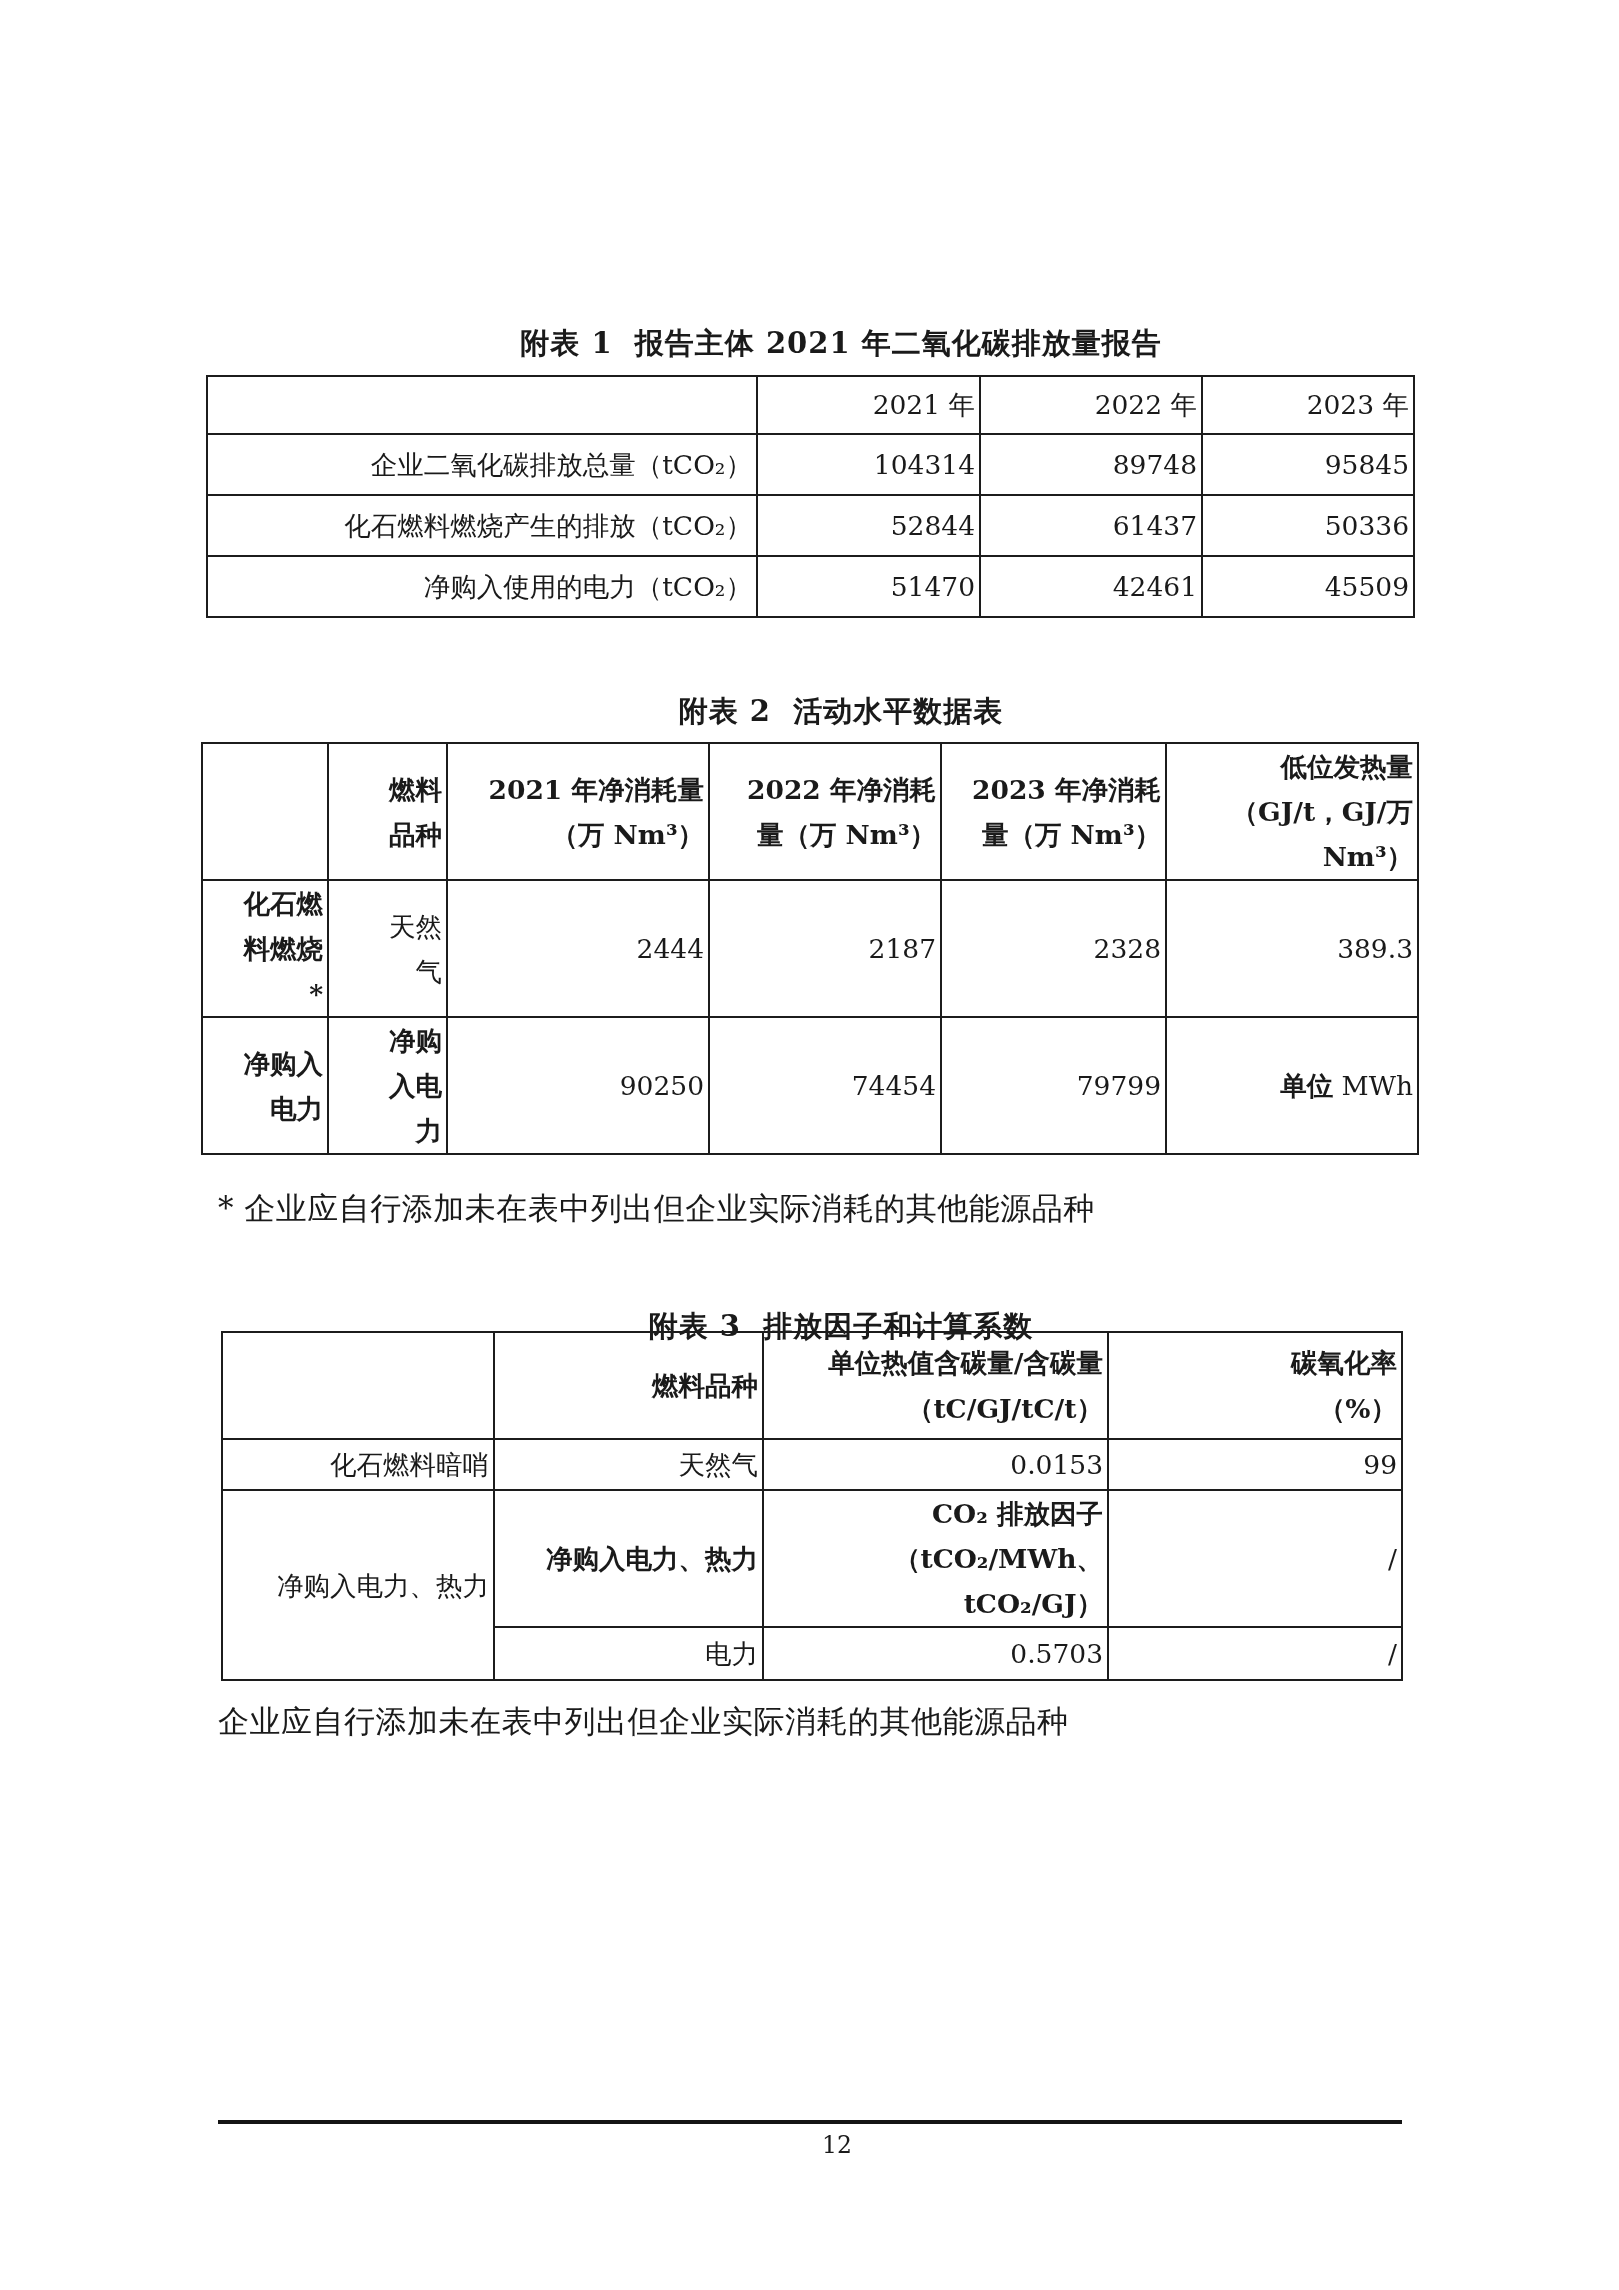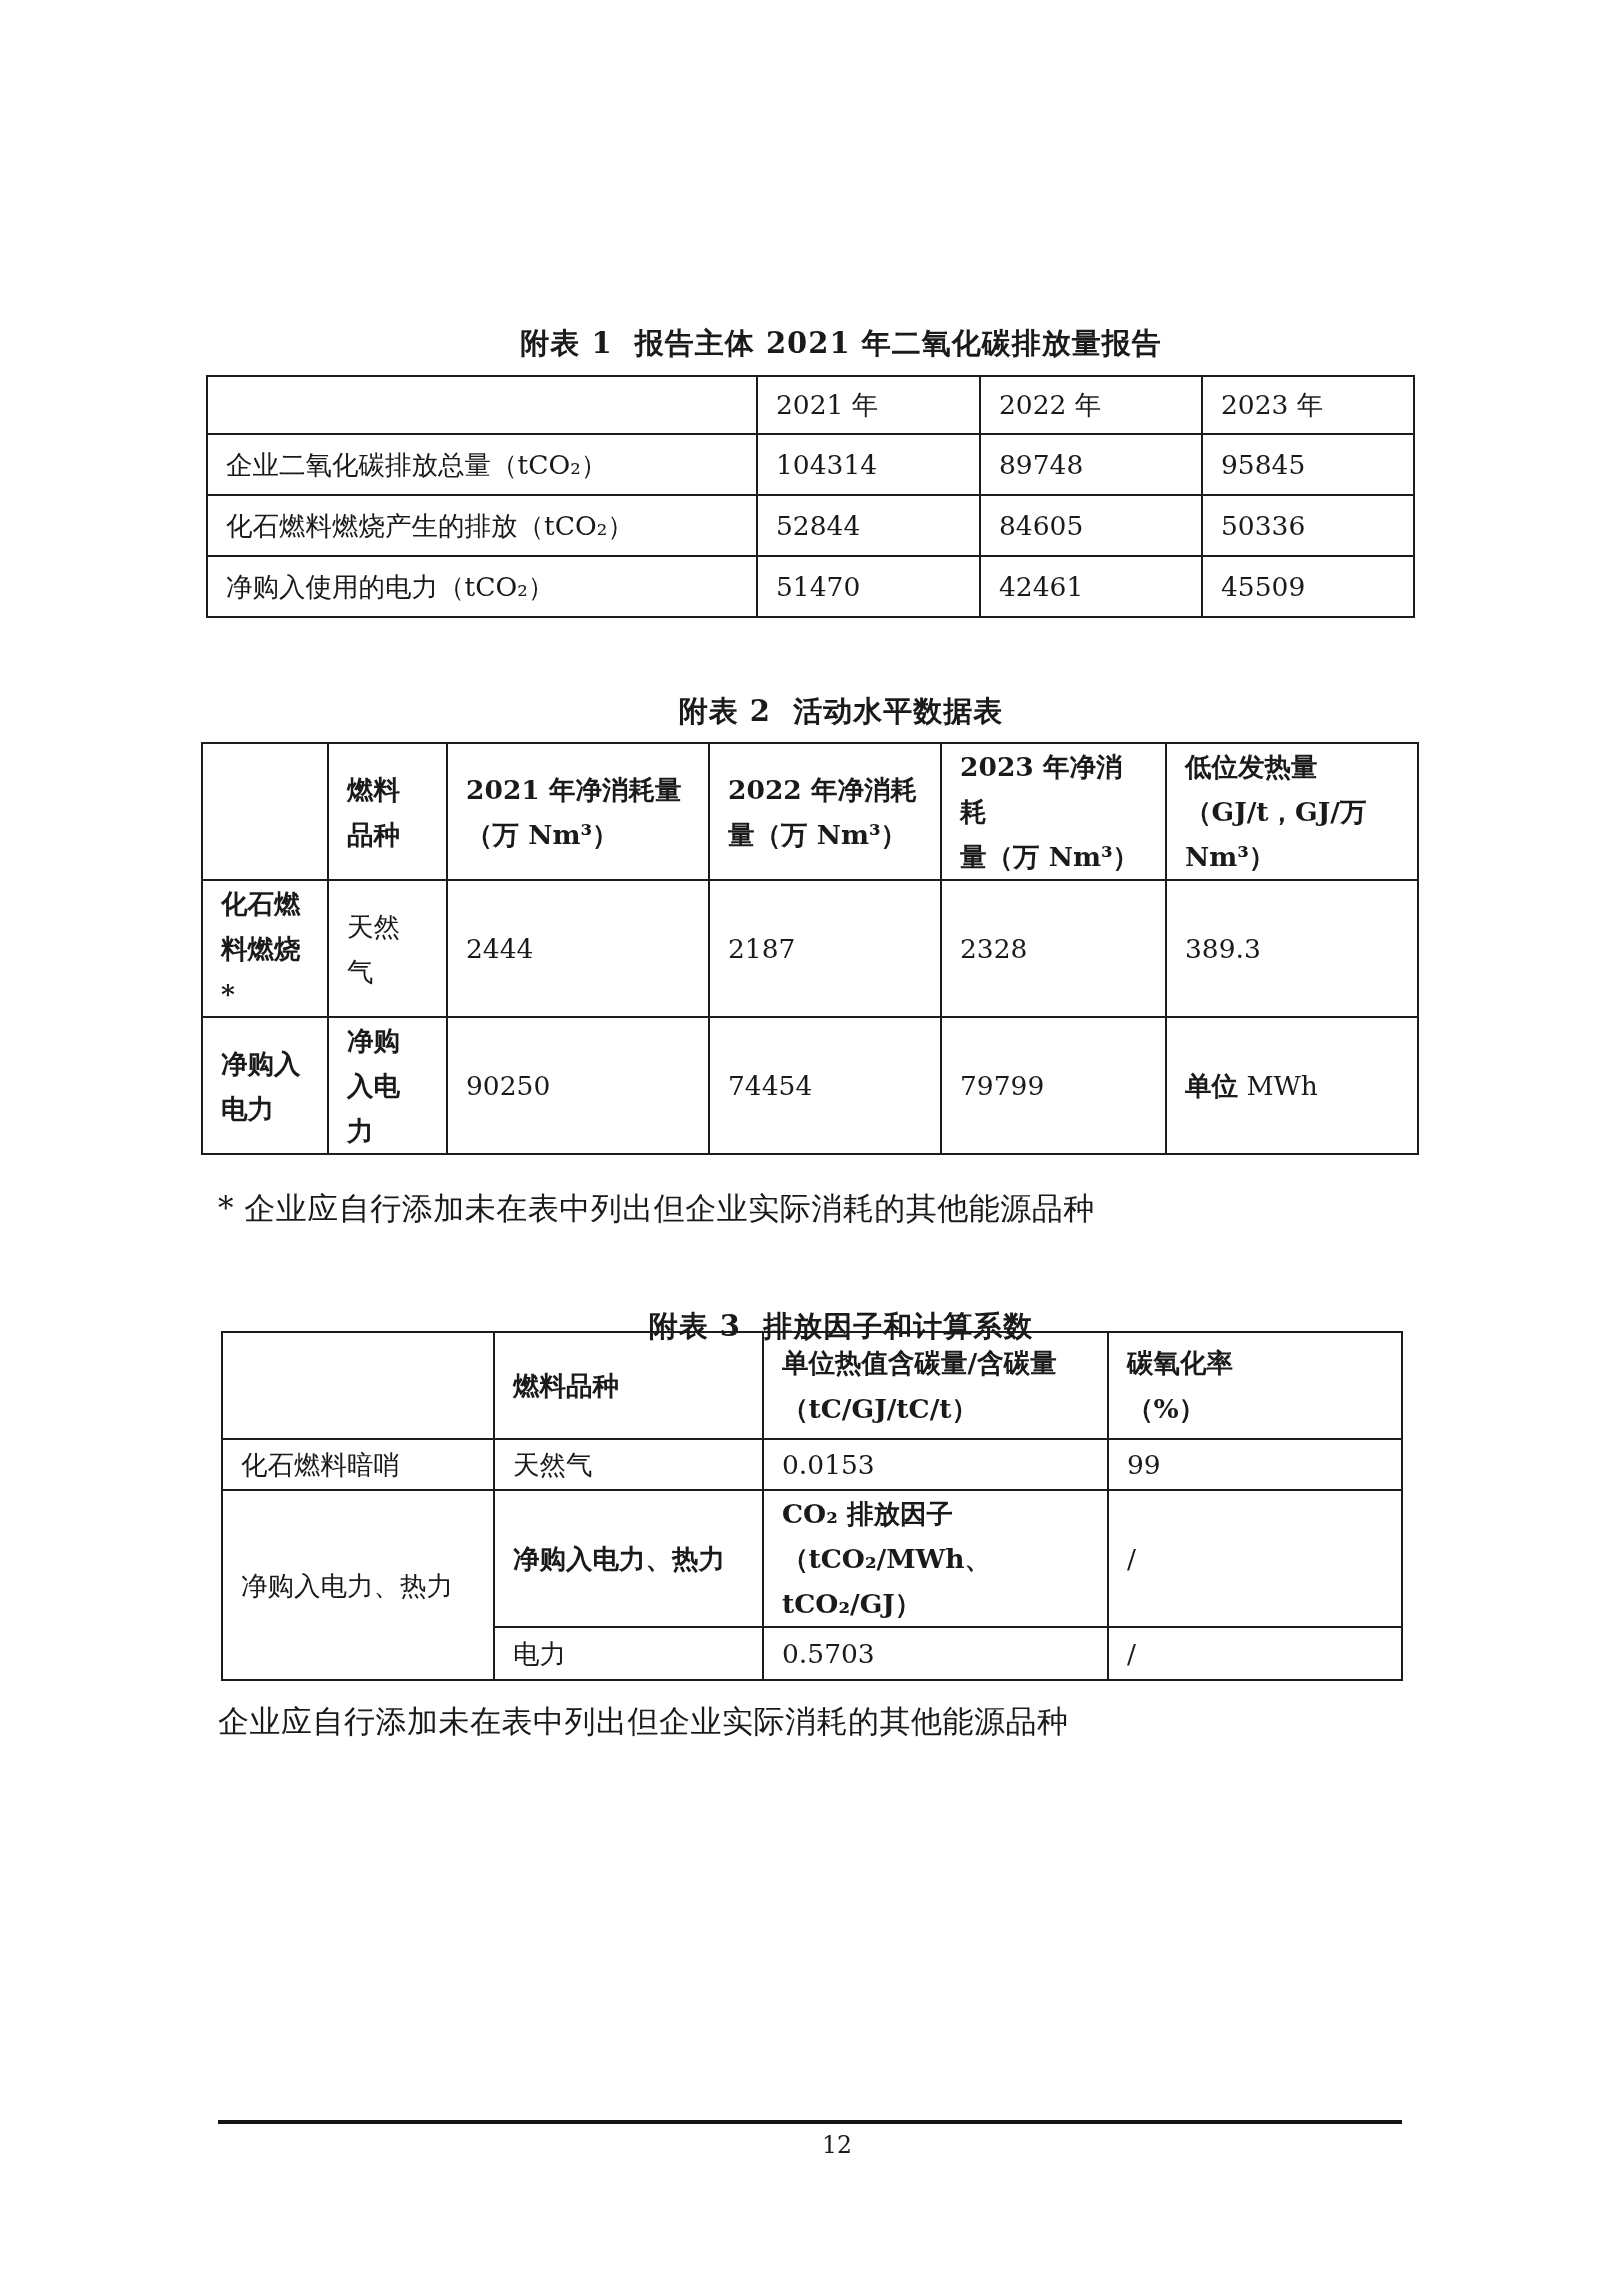--- a/index.html
+++ b/index.html
@@ -10,21 +10,21 @@
   }
   .abs{position:absolute;}
   .title{
     left:0;width:1604px;box-sizing:border-box;padding-left:78px;
     text-align:center;font-weight:700;font-size:29px;letter-spacing:1px;
     white-space:pre;
   }
   table{border-collapse:collapse;table-layout:fixed;}
   td{
     border:2px solid #1c1c1c;border-top-width:2.9px;border-bottom-width:2.9px;
-    text-align:left;vertical-align:middle;padding:0 18px;
+    text-align:right;vertical-align:middle;padding:0 4px;
     font-size:26.5px;line-height:1.7;white-space:pre-line;overflow:hidden;
   }
   table{border:2.9px solid #1c1c1c;}
   .b{font-weight:700;}
   
   #t1{top:375px;left:206px;width:1208px;}
   #t1 tr{height:61px;}
   #t1 tr:first-child{height:58px;}
   
   #t2{top:742px;left:201px;width:1216px;}
@@ -70,21 +70,21 @@
   </tr>
   <tr>
     <td>企业二氧化碳排放总量（tCO₂）</td>
     <td>104314</td>
     <td>89748</td>
     <td>95845</td>
   </tr>
   <tr>
     <td>化石燃料燃烧产生的排放（tCO₂）</td>
     <td>52844</td>
-    <td>84605</td>
+    <td>61437</td>
     <td>50336</td>
   </tr>
   <tr>
     <td>净购入使用的电力（tCO₂）</td>
     <td>51470</td>
     <td>42461</td>
     <td>45509</td>
   </tr>
 </tbody>
   </table>

